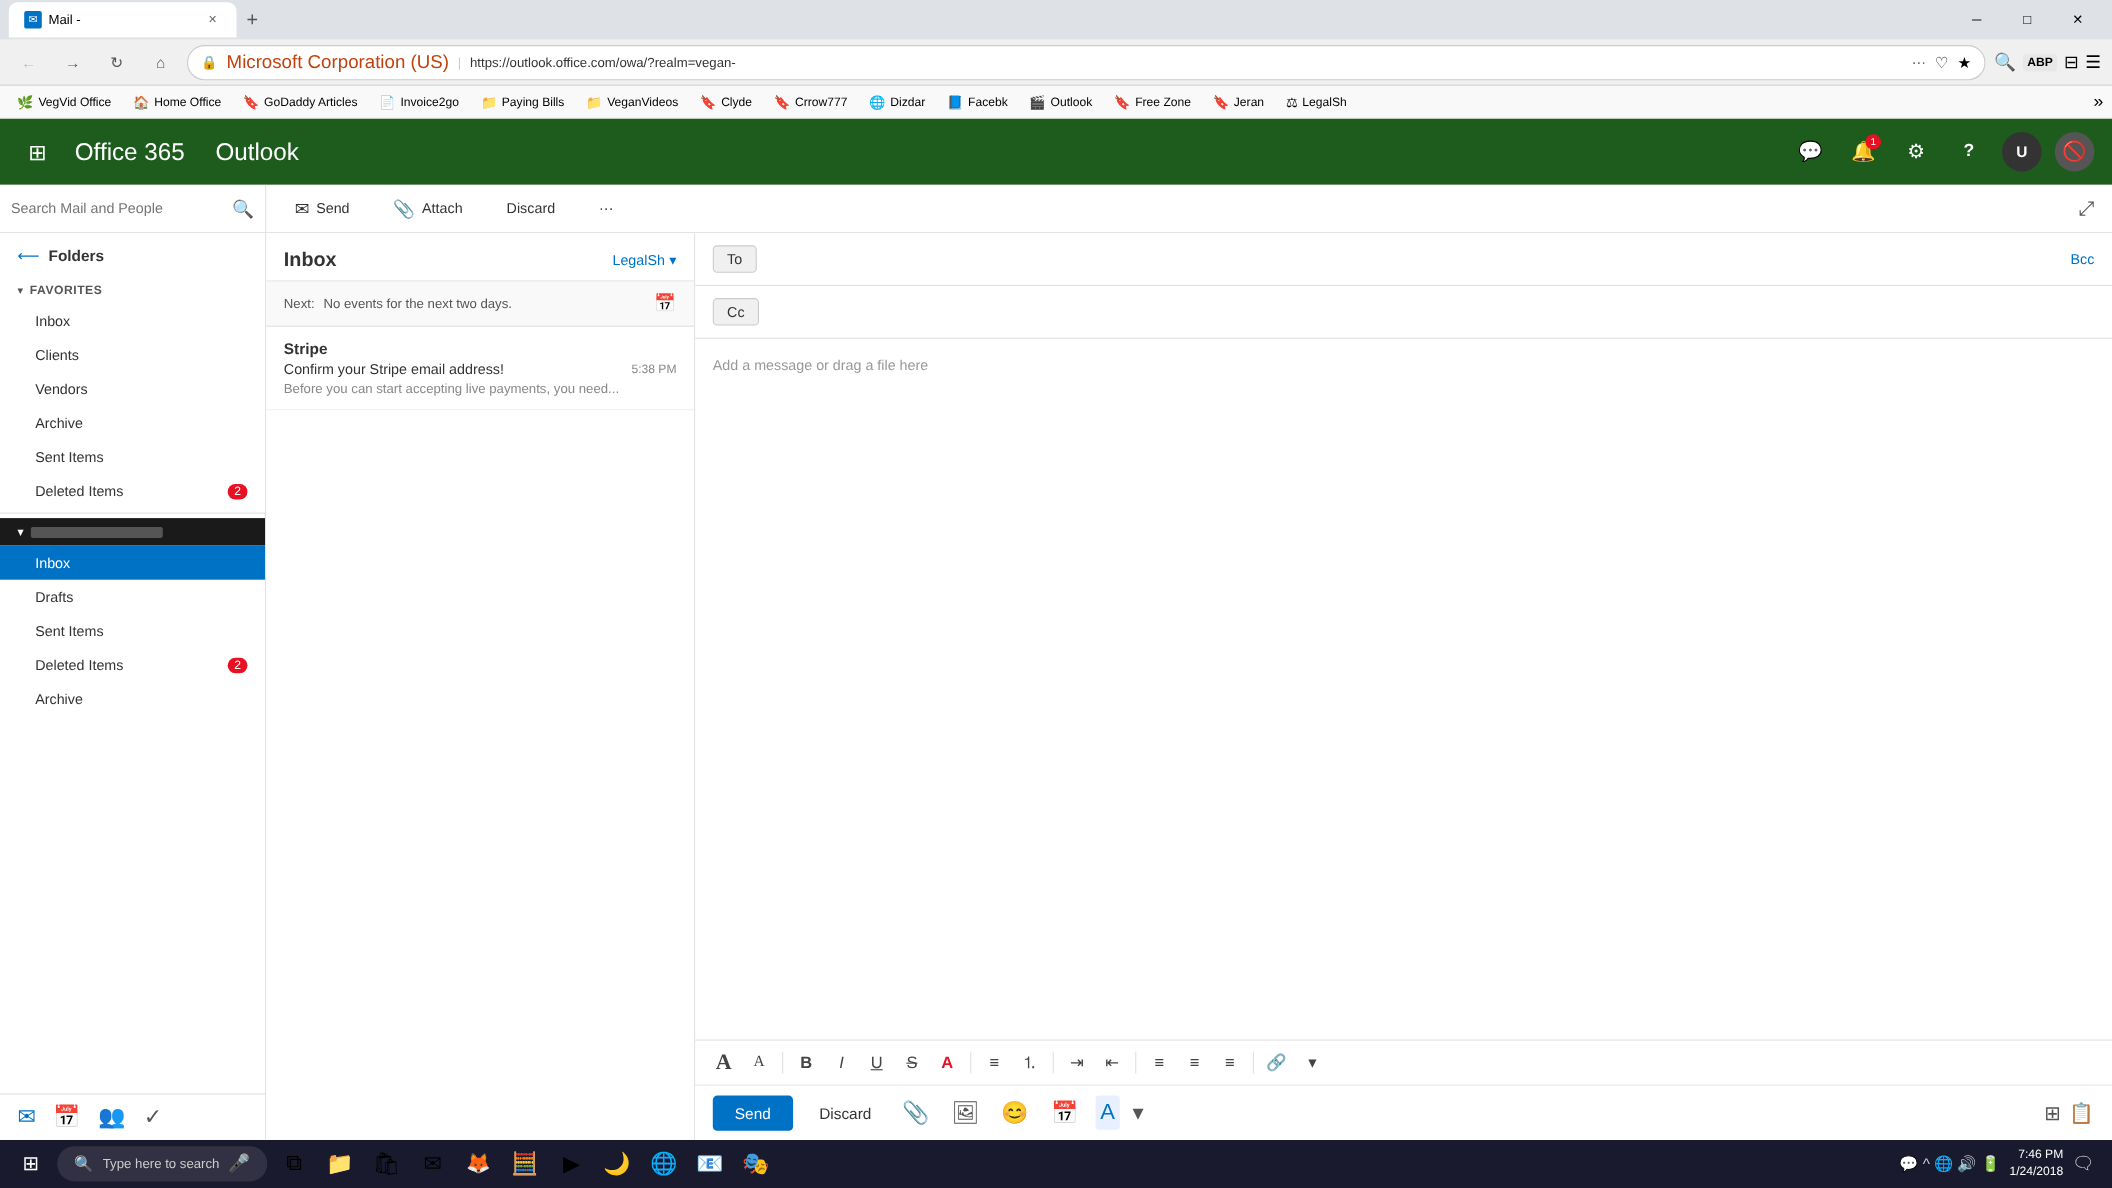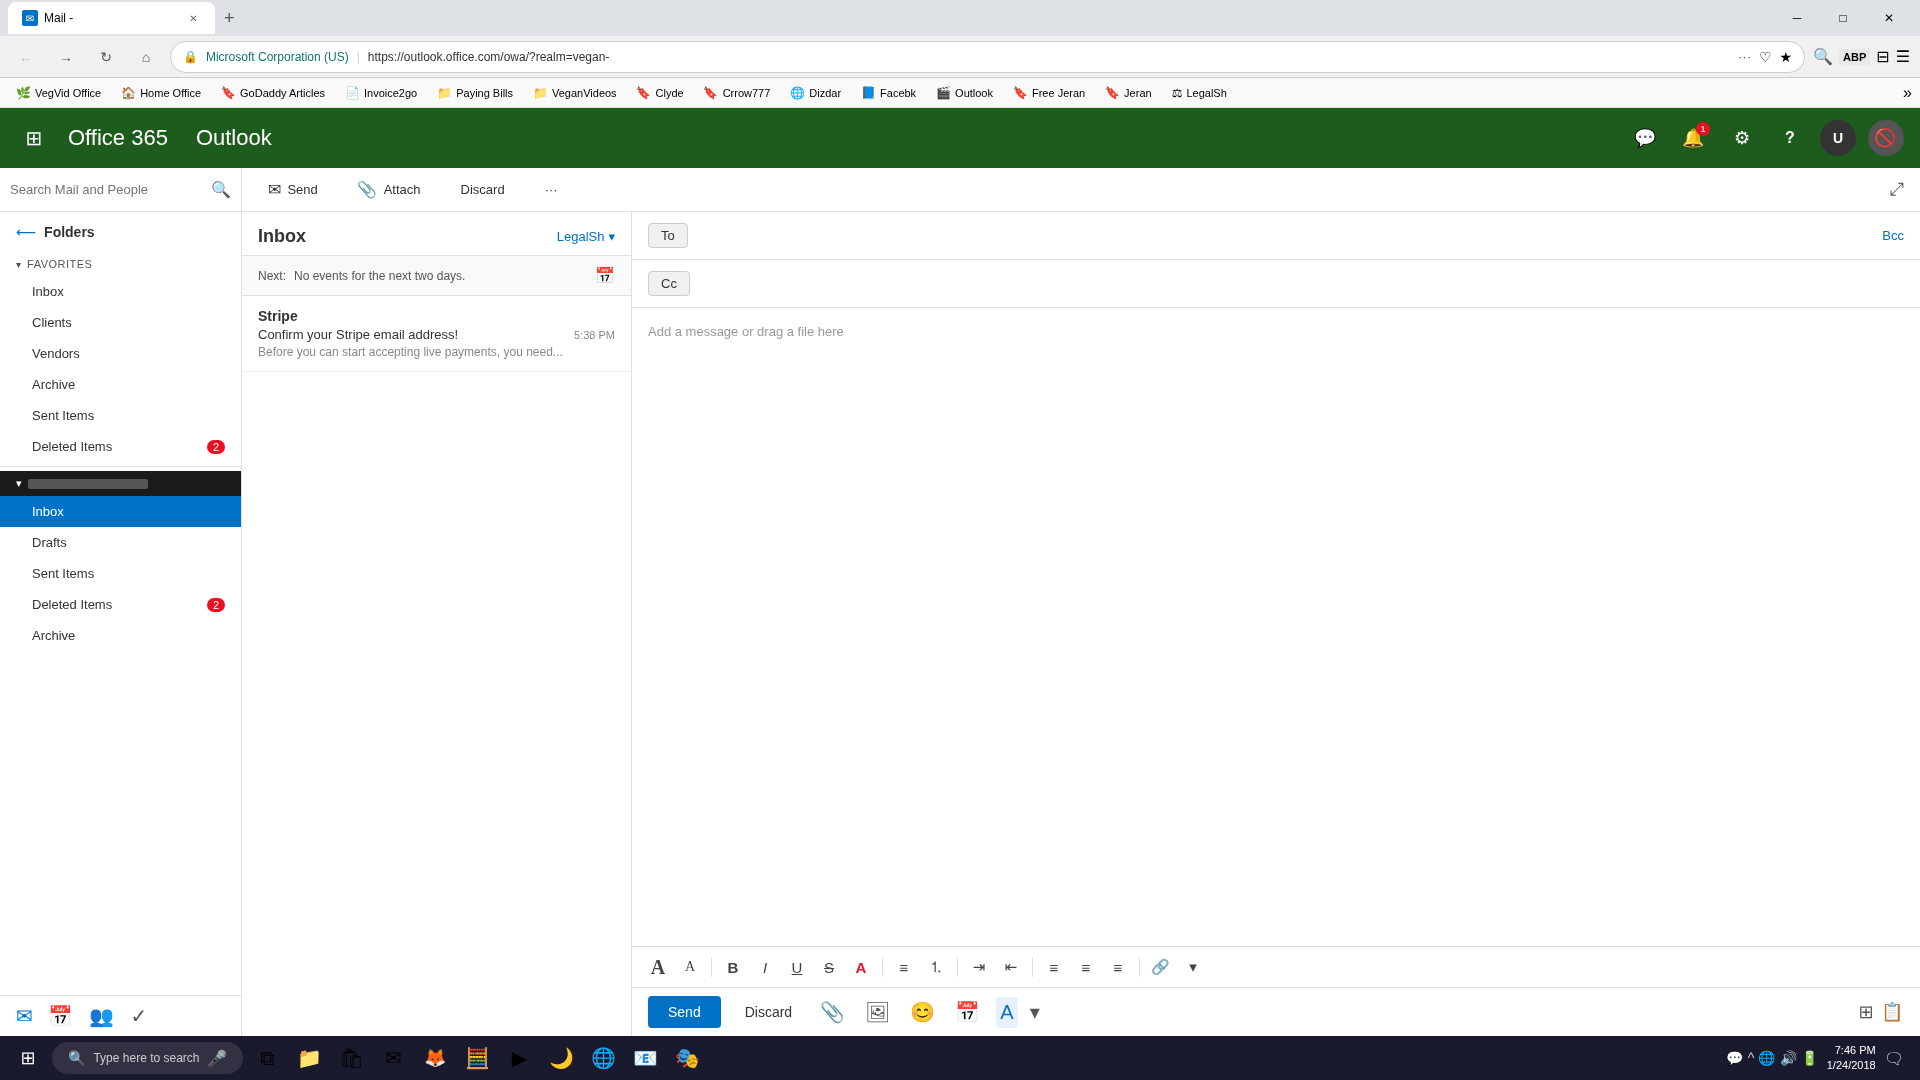--- a/index.html
+++ b/index.html
@@ -50,21 +50,21 @@
     
     .main-layout { display: flex; height: calc(1080px - 36px - 42px - 30px - 60px - 44px - 44px); }
 
     
     .sidebar { width: 242px; background: #fff; border-right: 1px solid #e0e0e0; display: flex; flex-direction: column; overflow-y: auto; flex-shrink: 0; }
     .folders-header { display: flex; align-items: center; padding: 12px 16px; gap: 8px; cursor: pointer; }
     .folders-arrow { font-size: 14px; color: #0072c6; }
     .folders-title { font-size: 14px; font-weight: 600; color: #333; }
     .section-header { display: flex; align-items: center; padding: 6px 16px; gap: 6px; cursor: pointer; font-size: 12px; color: #555; }
     .section-arrow { font-size: 10px; }
-    .section-label { font-weight: 400; text-transform: uppercase; font-size: 11px; letter-spacing: 0.5px; }
+    .section-label { font-weight: 700; text-transform: uppercase; font-size: 11px; letter-spacing: 0.5px; }
     .sidebar-item { display: flex; align-items: center; padding: 8px 16px 8px 32px; cursor: pointer; font-size: 13px; color: #333; gap: 4px; }
     .sidebar-item.active { background: #0072c6; color: #fff; }
     .item-badge { background: #e81123; color: #fff; border-radius: 10px; padding: 1px 6px; font-size: 11px; margin-left: auto; }
     .sidebar-divider { height: 1px; background: #e0e0e0; margin: 4px 0; }
     .sidebar-footer { display: flex; align-items: center; padding: 8px 16px; gap: 16px; margin-top: auto; border-top: 1px solid #e0e0e0; }
     .footer-icon { font-size: 20px; cursor: pointer; color: #555; }
     .footer-icon.active { color: #0072c6; }
 
     
     .email-list { width: 390px; background: #fff; border-right: 1px solid #e0e0e0; display: flex; flex-direction: column; flex-shrink: 0; }
@@ -138,21 +138,21 @@
   </div>
 </div>
 
 <div class="address-bar">
   <div class="nav-btn disabled">←</div>
   <div class="nav-btn">→</div>
   <div class="nav-btn">↻</div>
   <div class="nav-btn">⌂</div>
   <div class="url-bar">
     <span style="font-size:12px; color:#555;">🔒</span>
-    <span style="font-size:12px; color:#0f766e; font-weight:500;">Microsoft Corporation (US)</span>
+    <span style="font-size:17px; color:#c2410c; font-weight:500;">Microsoft Corporation (US)</span>
     <span style="color:#ccc;">|</span>
     <span style="font-size:12px; color:#333; flex:1;">https://outlook.office.com/owa/?realm=vegan-</span>
     <span style="font-size:13px; color:#555; cursor:pointer;">···</span>
     <span style="font-size:14px; cursor:pointer;">♡</span>
     <span style="font-size:14px; cursor:pointer;">★</span>
   </div>
   <div class="address-icons">
     <span style="font-size:16px; cursor:pointer;">🔍</span>
     <span style="font-size:14px; cursor:pointer; background:#e8e8e8; padding:2px 4px; border-radius:3px; font-size:11px; font-weight:bold;">ABP</span>
     <span style="font-size:16px; cursor:pointer;">⊟</span>
@@ -200,21 +200,21 @@
   <div class="bookmark-item">
     <span class="bm-icon">📘</span>
     <span>Facebk</span>
   </div>
   <div class="bookmark-item">
     <span class="bm-icon">🎬</span>
     <span>Outlook</span>
   </div>
   <div class="bookmark-item">
     <span class="bm-icon">🔖</span>
-    <span>Free Jeran</span>
+    <span>Free Zone</span>
   </div>
   <div class="bookmark-item">
     <span class="bm-icon">🔖</span>
     <span>Jeran</span>
   </div>
   <div class="bookmark-item">
     <span class="bm-icon">⚖</span>
     <span>LegalSh</span>
   </div>
   <div class="more-bookmarks">»</div>

